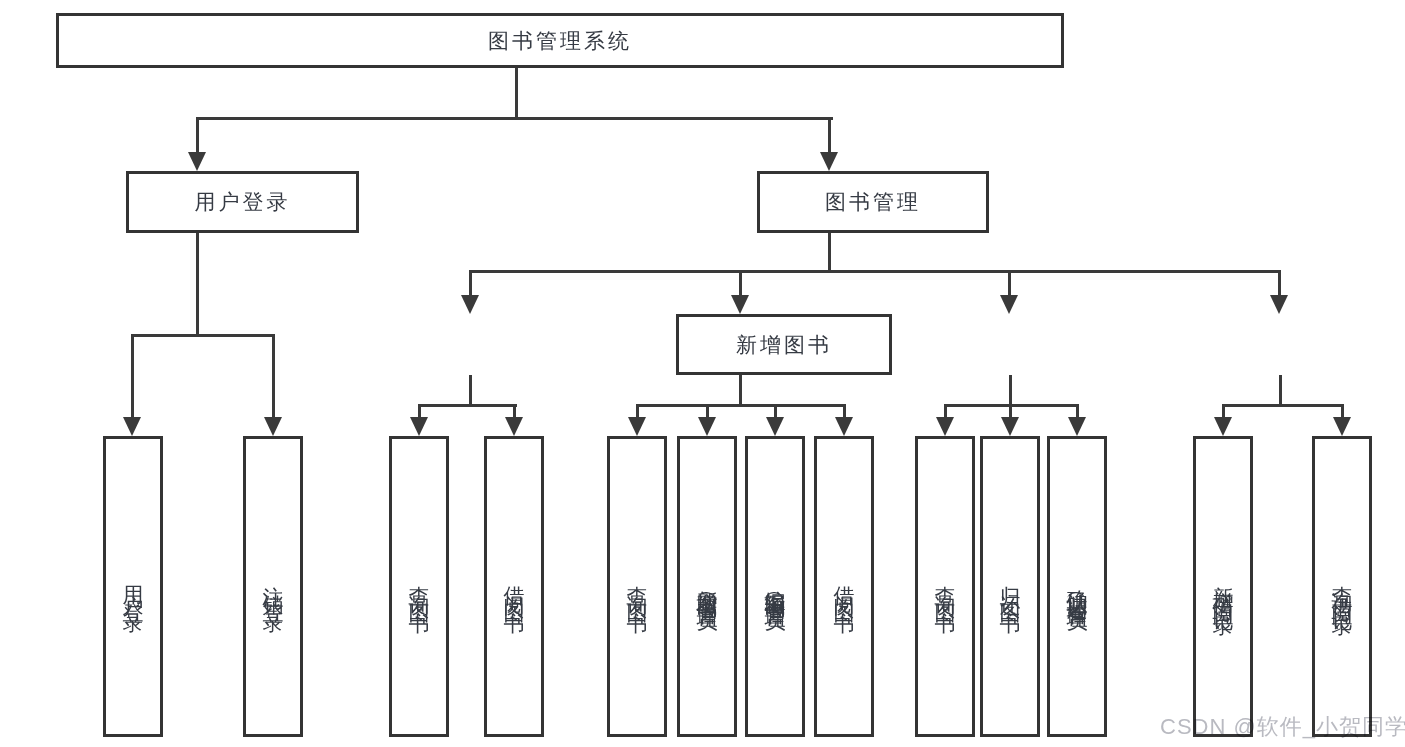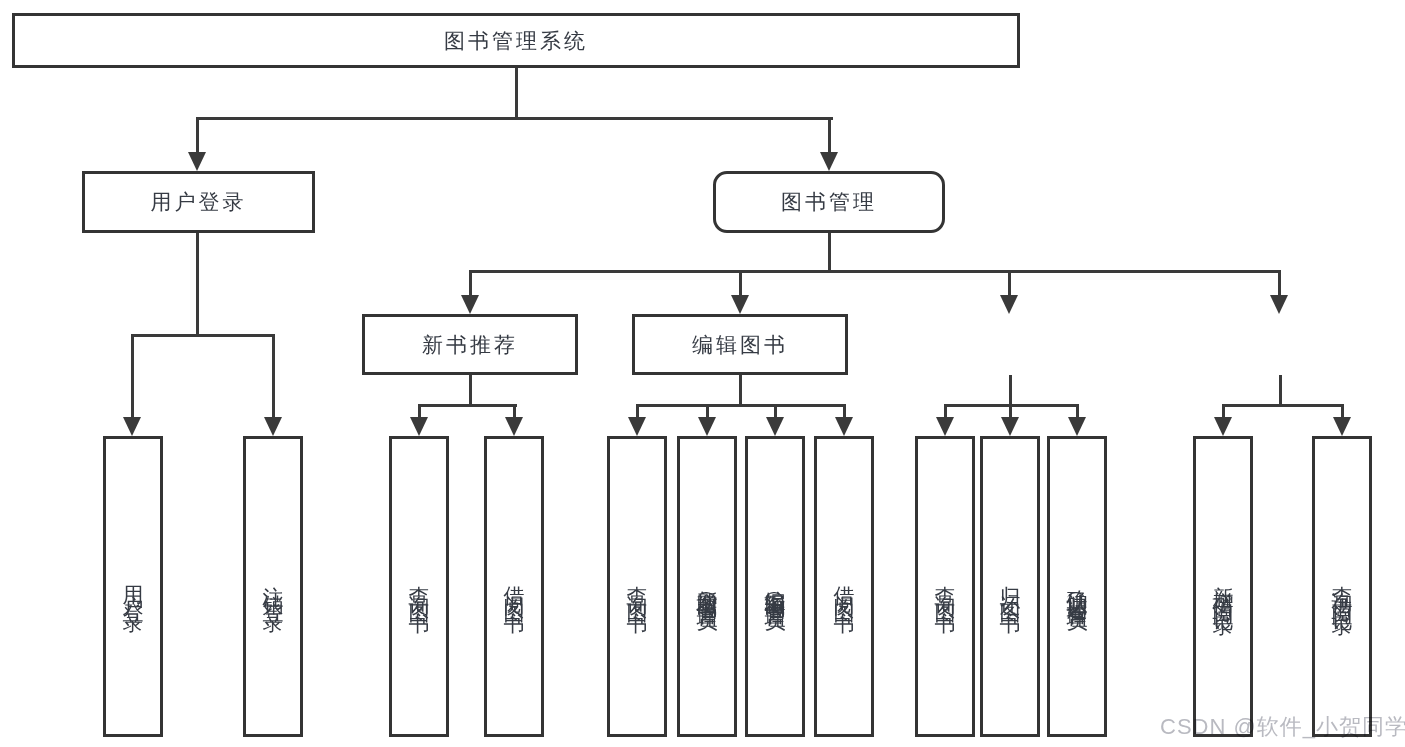--- a/index.html
+++ b/index.html
@@ -21,20 +21,21 @@
     border: 3px solid var(--border, #343434);
     background: #ffffff;
     display: flex;
     align-items: center;
     justify-content: center;
     font-size: 21px;
     letter-spacing: 3px;
     color: var(--text, #363b44);
     z-index: 2;
     white-space: nowrap;
+    margin-left: 44px;
   }
   
   .vnode {
     position: absolute;
     box-sizing: border-box;
     border: 3px solid var(--border, #343434);
     background: #ffffff;
     display: flex;
     align-items: center;
     justify-content: center;
@@ -84,42 +85,41 @@
   <div class="node" style="left:12px; top:13px; width:1008px; height:55px;">图书管理系统</div>
 
   <div class="vl" style="left:515px; top:68px; height:51px;"></div>
   <div class="hl" style="left:196px; top:117px; width:637px;"></div>
   <div class="vl" style="left:196px; top:117px; height:38px;"></div>
   <div class="arr" style="left:188px; top:152px;"></div>
   <div class="vl" style="left:828px; top:117px; height:38px;"></div>
   <div class="arr" style="left:820px; top:152px;"></div>
 
   <div class="node" style="left:82px; top:171px; width:233px; height:62px;">用户登录</div>
-  <div class="node" style="left:713px; top:171px; width:232px; height:62px;border-radius:14px;">图书管理</div>
+  <div class="node" style="left:713px; top:171px; width:232px; height:62px;">图书管理</div>
 
   <div class="vl" style="left:196px; top:233px; height:104px;"></div>
   <div class="hl" style="left:131px; top:334px; width:144px;"></div>
   <div class="vl" style="left:131px; top:334px; height:86px;"></div>
   <div class="arr" style="left:123px; top:417px;"></div>
   <div class="vl" style="left:272px; top:334px; height:86px;"></div>
   <div class="arr" style="left:264px; top:417px;"></div>
 
   <div class="vl" style="left:828px; top:233px; height:40px;"></div>
   <div class="hl" style="left:469px; top:270px; width:812px;"></div>
   <div class="vl" style="left:469px;  top:270px; height:27px;"></div>
   <div class="arr" style="left:461px;  top:295px;"></div>
   <div class="vl" style="left:739px;  top:270px; height:27px;"></div>
   <div class="arr" style="left:731px;  top:295px;"></div>
   <div class="vl" style="left:1008px; top:270px; height:27px;"></div>
   <div class="arr" style="left:1000px; top:295px;"></div>
   <div class="vl" style="left:1278px; top:270px; height:27px;"></div>
   <div class="arr" style="left:1270px; top:295px;"></div>
 
-  <div class="node" style="left:362px;  top:314px; width:216px; height:61px;">新书推荐</div>
-  <div class="node" style="left:632px;  top:314px; width:216px; height:61px;">编辑图书</div>
+  <div class="node" style="left:632px;  top:314px; width:216px; height:61px;">新增图书</div>
 
   <div class="vl" style="left:469px; top:375px; height:31px;"></div>
   <div class="hl" style="left:418px; top:404px; width:99px;"></div>
   <div class="vl" style="left:418px; top:404px; height:17px;"></div>
   <div class="arr" style="left:410px; top:417px;"></div>
   <div class="vl" style="left:513px; top:404px; height:17px;"></div>
   <div class="arr" style="left:505px; top:417px;"></div>
 
   <div class="vl" style="left:739px; top:375px; height:31px;"></div>
   <div class="hl" style="left:636px; top:404px; width:210px;"></div>

